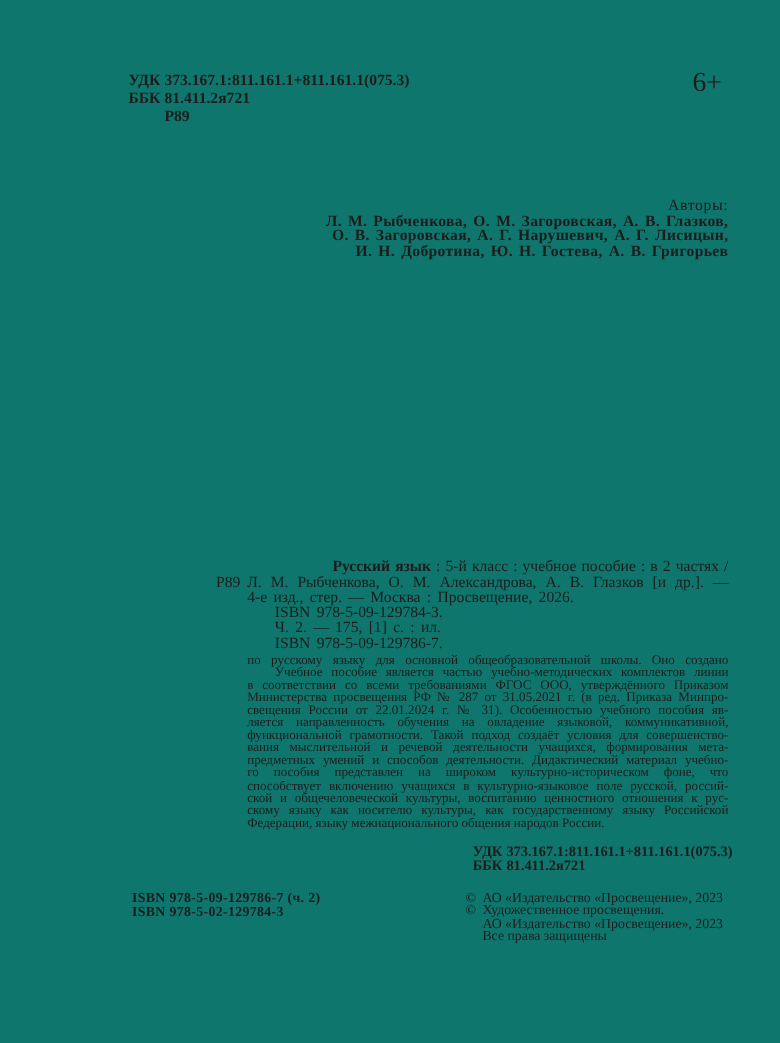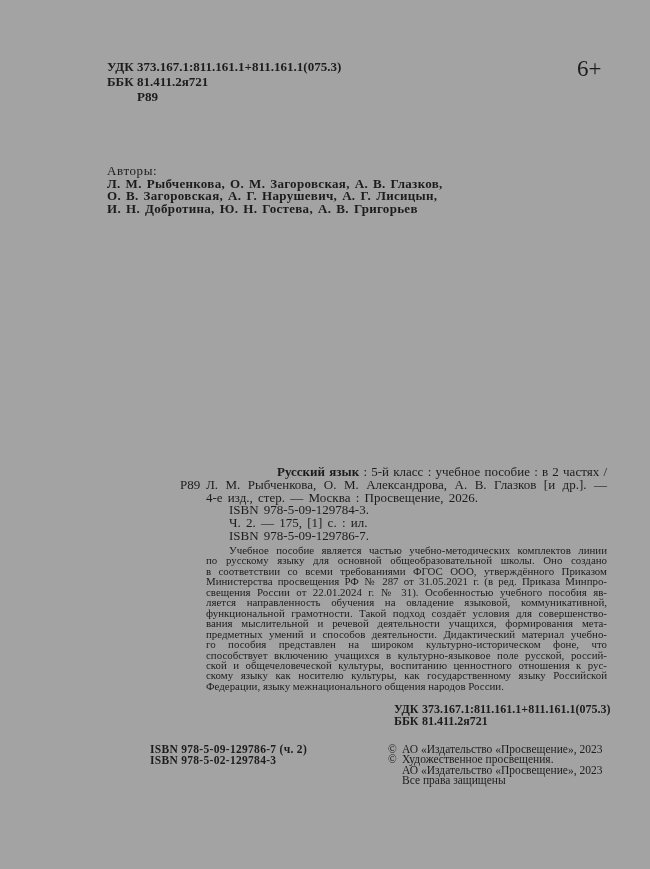--- a/index.html
+++ b/index.html
@@ -4,52 +4,52 @@
 <style>
   html,body{margin:0;padding:0;}
   body{
     width:650px;height:869px;
     background:#f4f4f4;
     font-family:"Liberation Serif","DejaVu Serif",serif;
   }
   .page{
     position:relative;
     width:650px;height:869px;
-    background:#a3a3a3;
+    background:#0f766e;
     color:#1c1c1c;
     overflow:hidden;
   }
   
   .top-codes{position:absolute;left:107px;top:59px;font-weight:bold;font-size:13px;line-height:15px;}
   .code-row{display:flex;}
   .code-row .lbl{width:30px;}
   .code-row .val{white-space:nowrap;}
   .age-badge{position:absolute;left:577px;top:56px;font-size:23px;line-height:26px;}
   
-  .authors{position:absolute;left:107px;top:165px;width:500px;text-align:left;font-size:13px;line-height:12.6px;}
+  .authors{position:absolute;left:107px;top:165px;width:500px;text-align:right;font-size:13px;line-height:12.6px;}
   .authors .heading{font-weight:normal;letter-spacing:0.6px;}
   .authors .a-line{font-weight:bold;word-spacing:1.5px;letter-spacing:0.3px;white-space:nowrap;}
   
   .card{position:absolute;left:206px;top:466px;width:401px;font-size:13px;line-height:12.8px;}
   .card .jline{text-align:justify;text-align-last:justify;}
   .card .indent{text-indent:23px;}
   .card .l2{position:relative;}
   .card .hang-code{position:absolute;left:-26px;top:0;font-weight:bold;font-weight:normal;}
   .card .plain{word-spacing:2px;white-space:nowrap;}
   .card b{font-weight:bold;margin-left:48px;}
   
   .annotation{position:absolute;left:206px;top:545px;width:401px;font-size:10.9px;line-height:10.45px;}
   .annotation .ann-line{text-align:justify;text-align-last:justify;white-space:normal;}
   .annotation .ann-line.first{text-indent:23px;}
   .annotation .ann-line.last{text-align:center;text-align-last:left;}
   
   .bottom-codes{position:absolute;left:394px;top:704px;font-weight:bold;font-size:12px;line-height:11.8px;}
   .bottom-codes .code-row .lbl{width:28px;}
   
-  .footer-isbn{position:absolute;left:110px;top:744px;font-weight:bold;font-size:11.5px;line-height:11px;letter-spacing:0.3px;margin-left:40px;}
+  .footer-isbn{position:absolute;left:110px;top:744px;font-weight:bold;font-size:11.5px;line-height:11px;letter-spacing:0.3px;}
   .footer-copy{position:absolute;left:388px;top:744px;font-size:11.5px;line-height:10.4px;width:230px;}
   .copy-entry{position:relative;padding-left:14px;}
   .copy-entry .sym{position:absolute;left:0;top:0;}
   .nowrap{white-space:nowrap;}
 </style>
 </head>
 <body>
 
 <div class="page">
 
@@ -85,22 +85,22 @@
       <span class="hang-code">Р89</span>
       <span>Л. М. Рыбченкова, О. М. Александрова, А. В. Глазков [и др.]. —</span>
     </div>
     <div class="plain">4-е изд., стер. — Москва : Просвещение, 2026.</div>
     <div class="plain indent">ISBN 978-5-09-129784-3.</div>
     <div class="plain indent">Ч. 2. — 175, [1] с. : ил.</div>
     <div class="plain indent">ISBN 978-5-09-129786-7.</div>
   </div>
 
   <div class="annotation">
+    <div class="ann-line">по русскому языку для основной общеобразовательной школы. Оно создано</div>
     <div class="ann-line first">Учебное пособие является частью учебно-методических комплектов линии</div>
-    <div class="ann-line">по русскому языку для основной общеобразовательной школы. Оно создано</div>
     <div class="ann-line">в соответствии со всеми требованиями ФГОС ООО, утверждённого Приказом</div>
     <div class="ann-line">Министерства просвещения РФ № 287 от 31.05.2021 г. (в ред. Приказа Минпро-</div>
     <div class="ann-line">свещения России от 22.01.2024 г. № 31). Особенностью учебного пособия яв-</div>
     <div class="ann-line">ляется направленность обучения на овладение языковой, коммуникативной,</div>
     <div class="ann-line">функциональной грамотности. Такой подход создаёт условия для совершенство-</div>
     <div class="ann-line">вания мыслительной и речевой деятельности учащихся, формирования мета-</div>
     <div class="ann-line">предметных умений и способов деятельности. Дидактический материал учебно-</div>
     <div class="ann-line">го пособия представлен на широком культурно-историческом фоне, что</div>
     <div class="ann-line">способствует включению учащихся в культурно-языковое поле русской, россий-</div>
     <div class="ann-line">ской и общечеловеческой культуры, воспитанию ценностного отношения к рус-</div>

